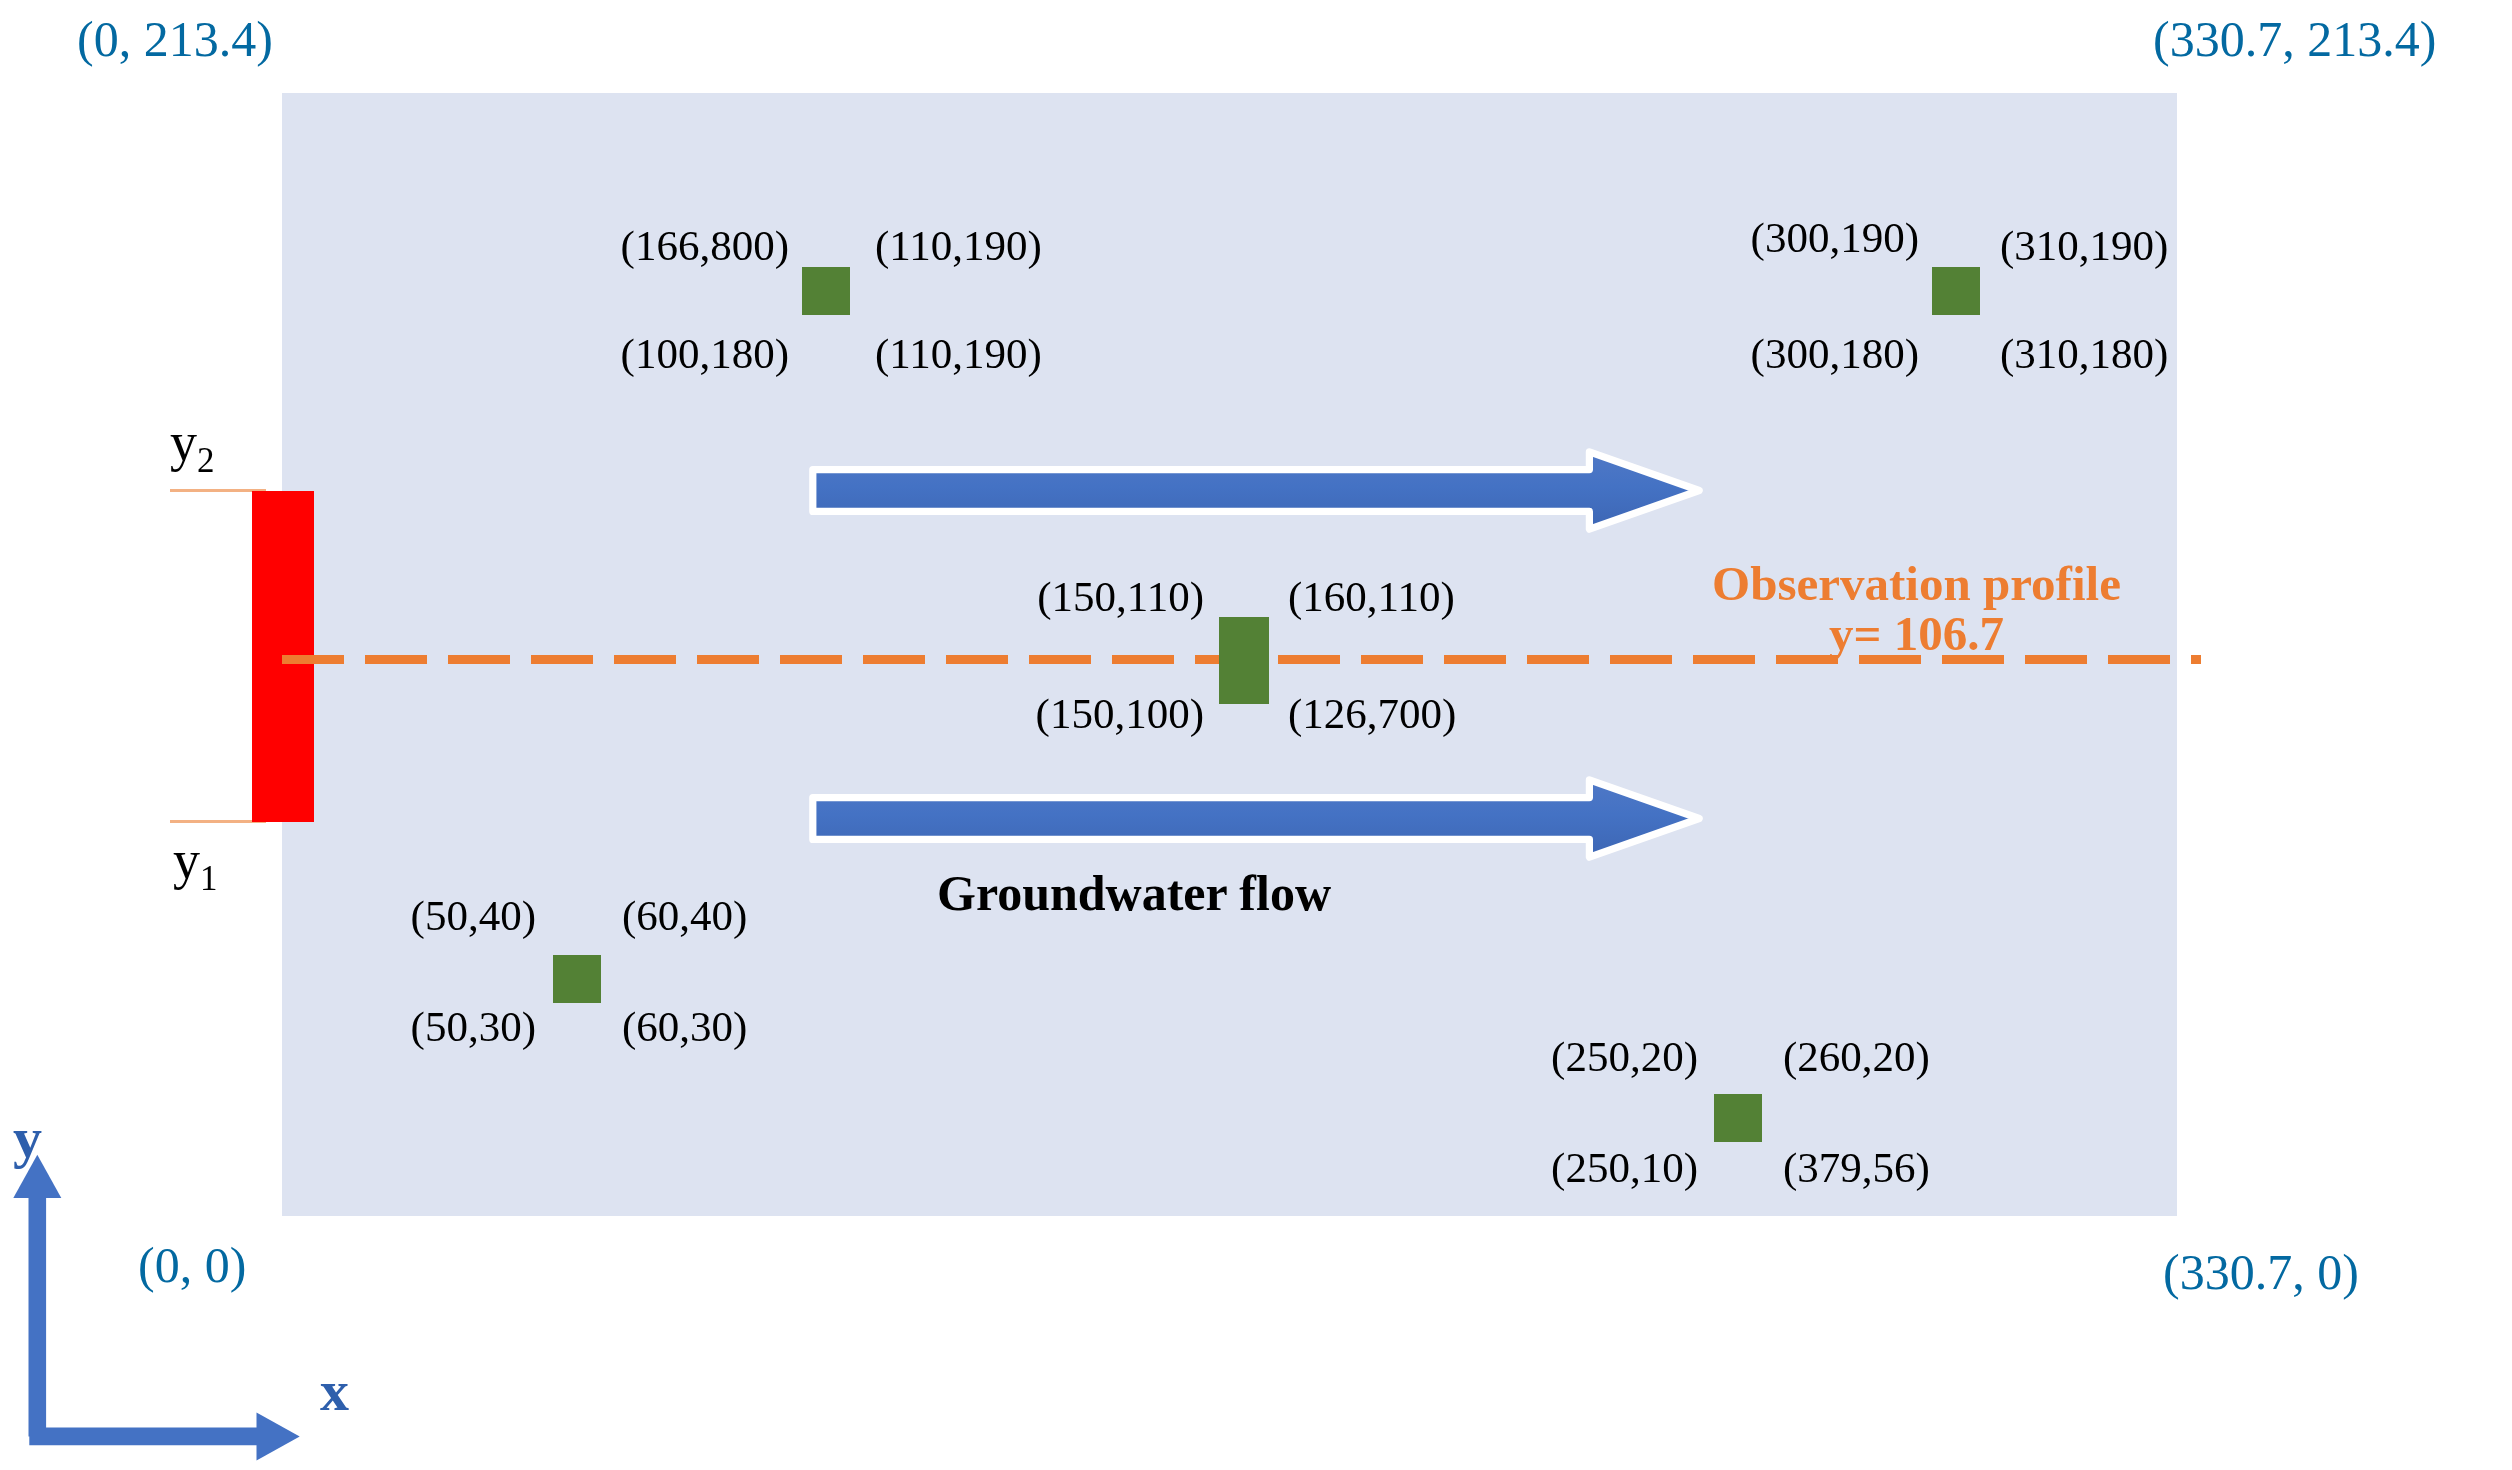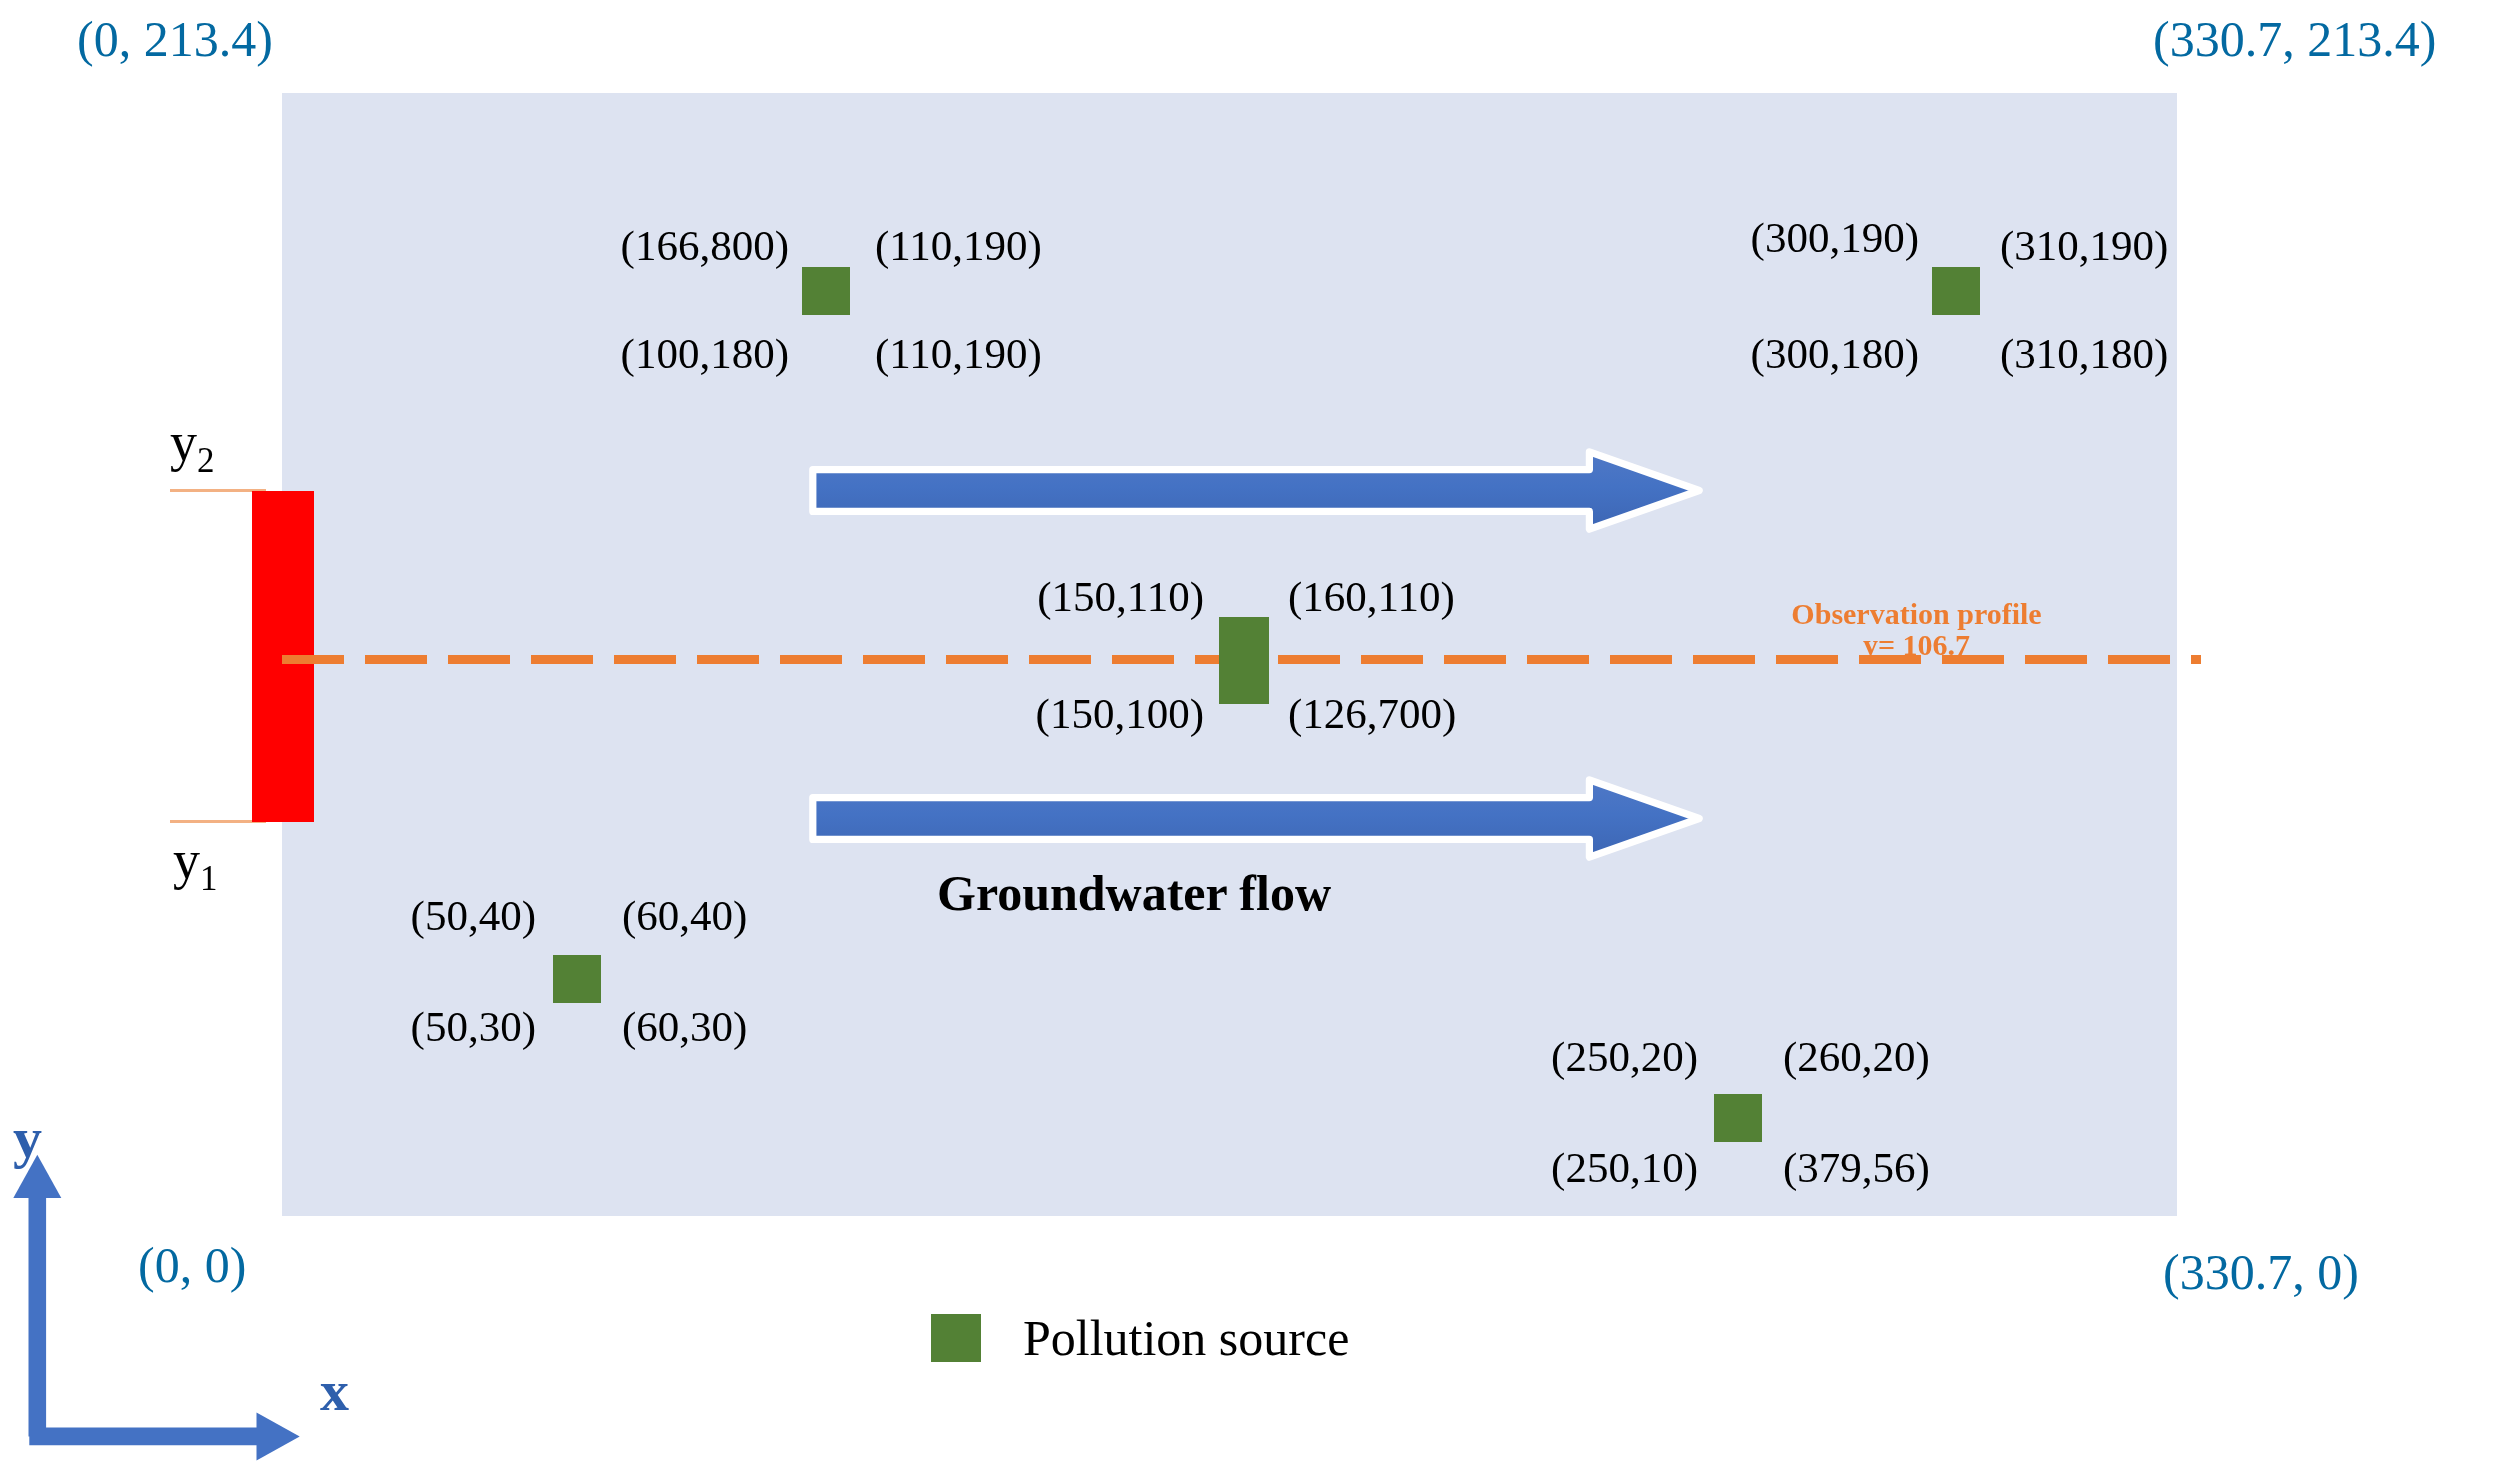--- a/index.html
+++ b/index.html
@@ -89,26 +89,26 @@
     position: absolute;
     left: 304px;
     top: 655px;
     width: 40px;
     height: 8.8px;
     background: #ed7d31;
   }
   #obs-label {
     position: absolute;
     left: 1636px;
-    top: 599px;
+    top: 559px;
     width: 561px;
     text-align: center;
     color: #ed7d31;
     font-weight: bold;
-    font-size: 30px;
+    font-size: 49px;
     line-height: 1.02;
     white-space: nowrap;
   }
   #obs-label .line2 { display: block; }
 
   
   .flow-arrow {
     position: absolute;
     left: 808px;
     width: 896px;
@@ -260,19 +260,15 @@
 
     <path d="M 46,378 L 46,66" stroke="#4472c4" stroke-width="22" fill="none"></path>
     <path d="M 46,26 L 76,80 L 16,80 Z" fill="#4472c4"></path>
 
     <path d="M 36,378 L 334,378" stroke="#4472c4" stroke-width="22" fill="none"></path>
     <path d="M 374,378 L 320,408 L 320,348 Z" fill="#4472c4"></path>
   </svg>
   <div class="axis-letter" id="axis-y-letter">y</div>
   <div class="axis-letter" id="axis-x-letter">x</div>
 
-  <div id="legend">
-    <div id="legend-swatch"></div>
-    <div id="legend-text">Pollution source</div>
-  </div>
 
 </div>
 
 
 </body></html>

